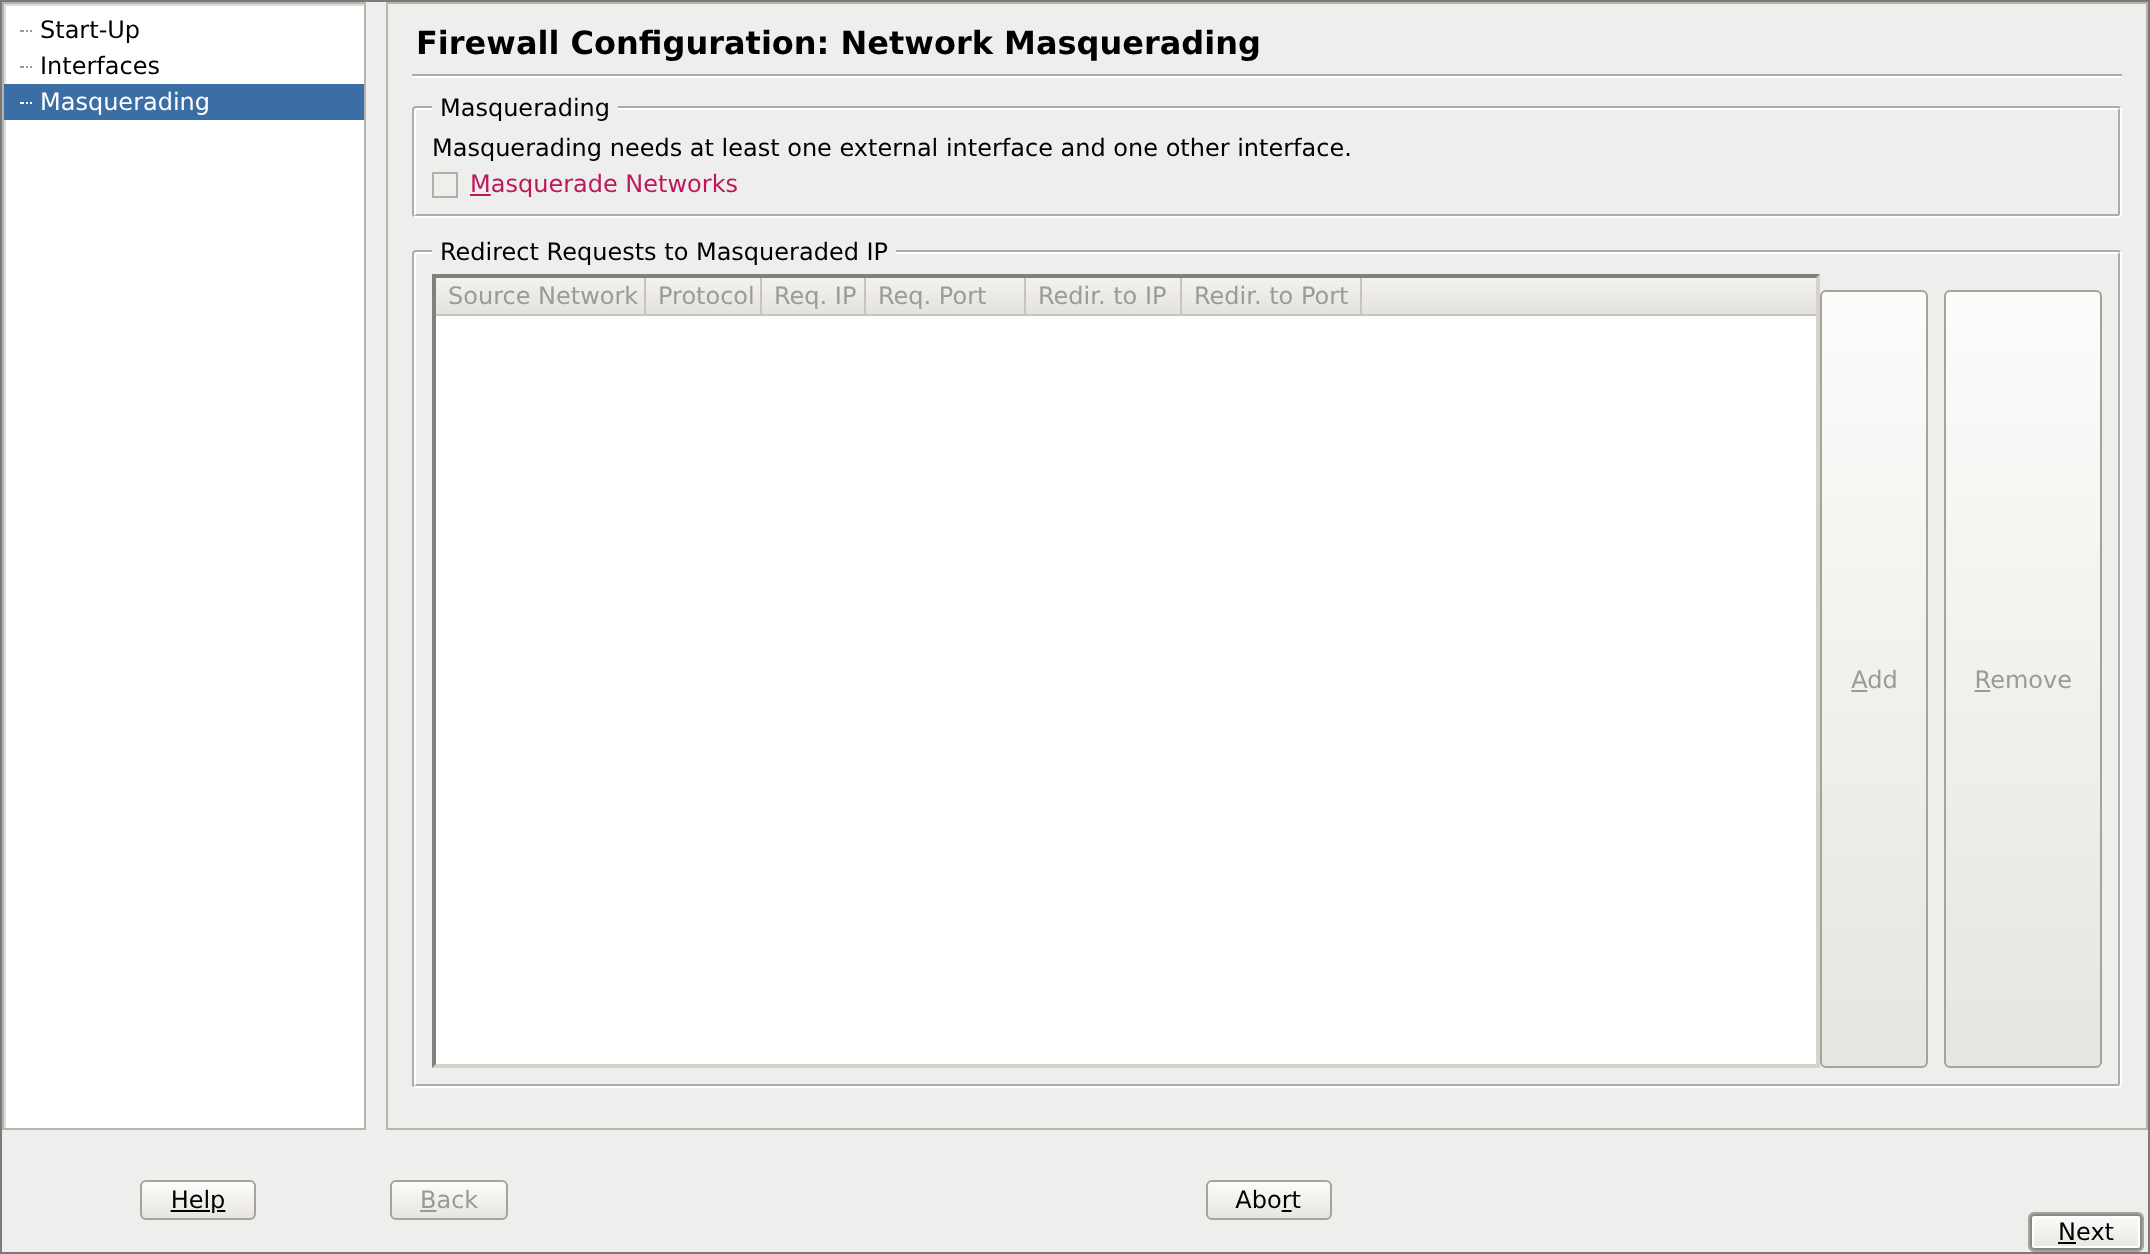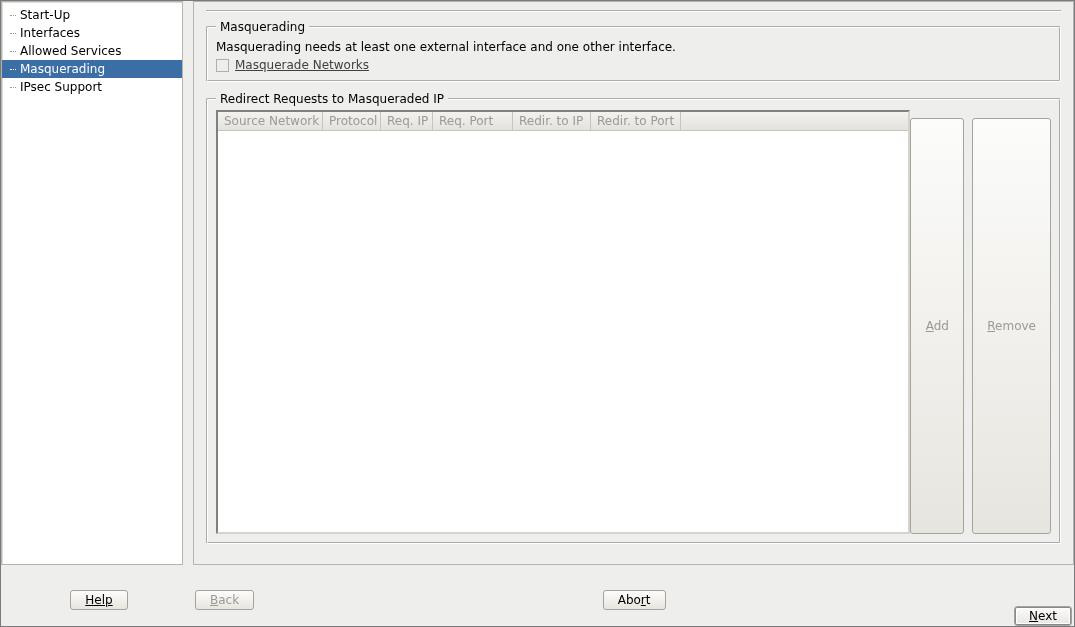--- a/index.html
+++ b/index.html
@@ -123,21 +123,21 @@
     color: #8a8a8a;
   }
   .chk {
     width: 13px; height: 13px;
     border: 1px solid #b0afac;
     background: #efeeec;
     display:inline-block;
   }
   .chk-label { text-decoration: underline dotted transparent; }
   .chk-label .accel { text-decoration: underline; }
-  .disabled { color: #404040; text-decoration: underline; }
+  .disabled { color: #be185d; }
   fieldset.redirect { flex:1; display:flex; flex-direction:row; }
   .table-wrap {
     flex:1;
     border: 2px inset #d6d3cc;
     background: #22c55e;
     display:flex; flex-direction:column;
     min-height: 0;
   }
   .tbl-head {
     display:flex;
@@ -191,27 +191,26 @@
 
 
   <div class="content-wrap">
 
     <div class="main-row">
 
       <div class="side-panel">
         <div class="tree">
           <div class="tree-item"><span>Start-Up</span></div>
           <div class="tree-item"><span>Interfaces</span></div>
-          <div class="tree-item"><span>Allowed Services</span></div>
           <div class="tree-item selected"><span>Masquerading</span></div>
-          <div class="tree-item"><span>IPsec Support</span></div>
         </div>
       </div>
 
       <div class="detail-panel">
+        <div class="page-title">Firewall Configuration: Network Masquerading</div>
         <hr class="h-sep">
 
         <fieldset class="group">
           <legend>Masquerading</legend>
           <div class="info-text">Masquerading needs at least one external interface and one other interface.</div>
           <div class="checkbox-row disabled">
             <span class="chk"></span>
             <span class="chk-label"><span class="accel">M</span><span>asquerade Networks</span></span>
           </div>
         </fieldset>

